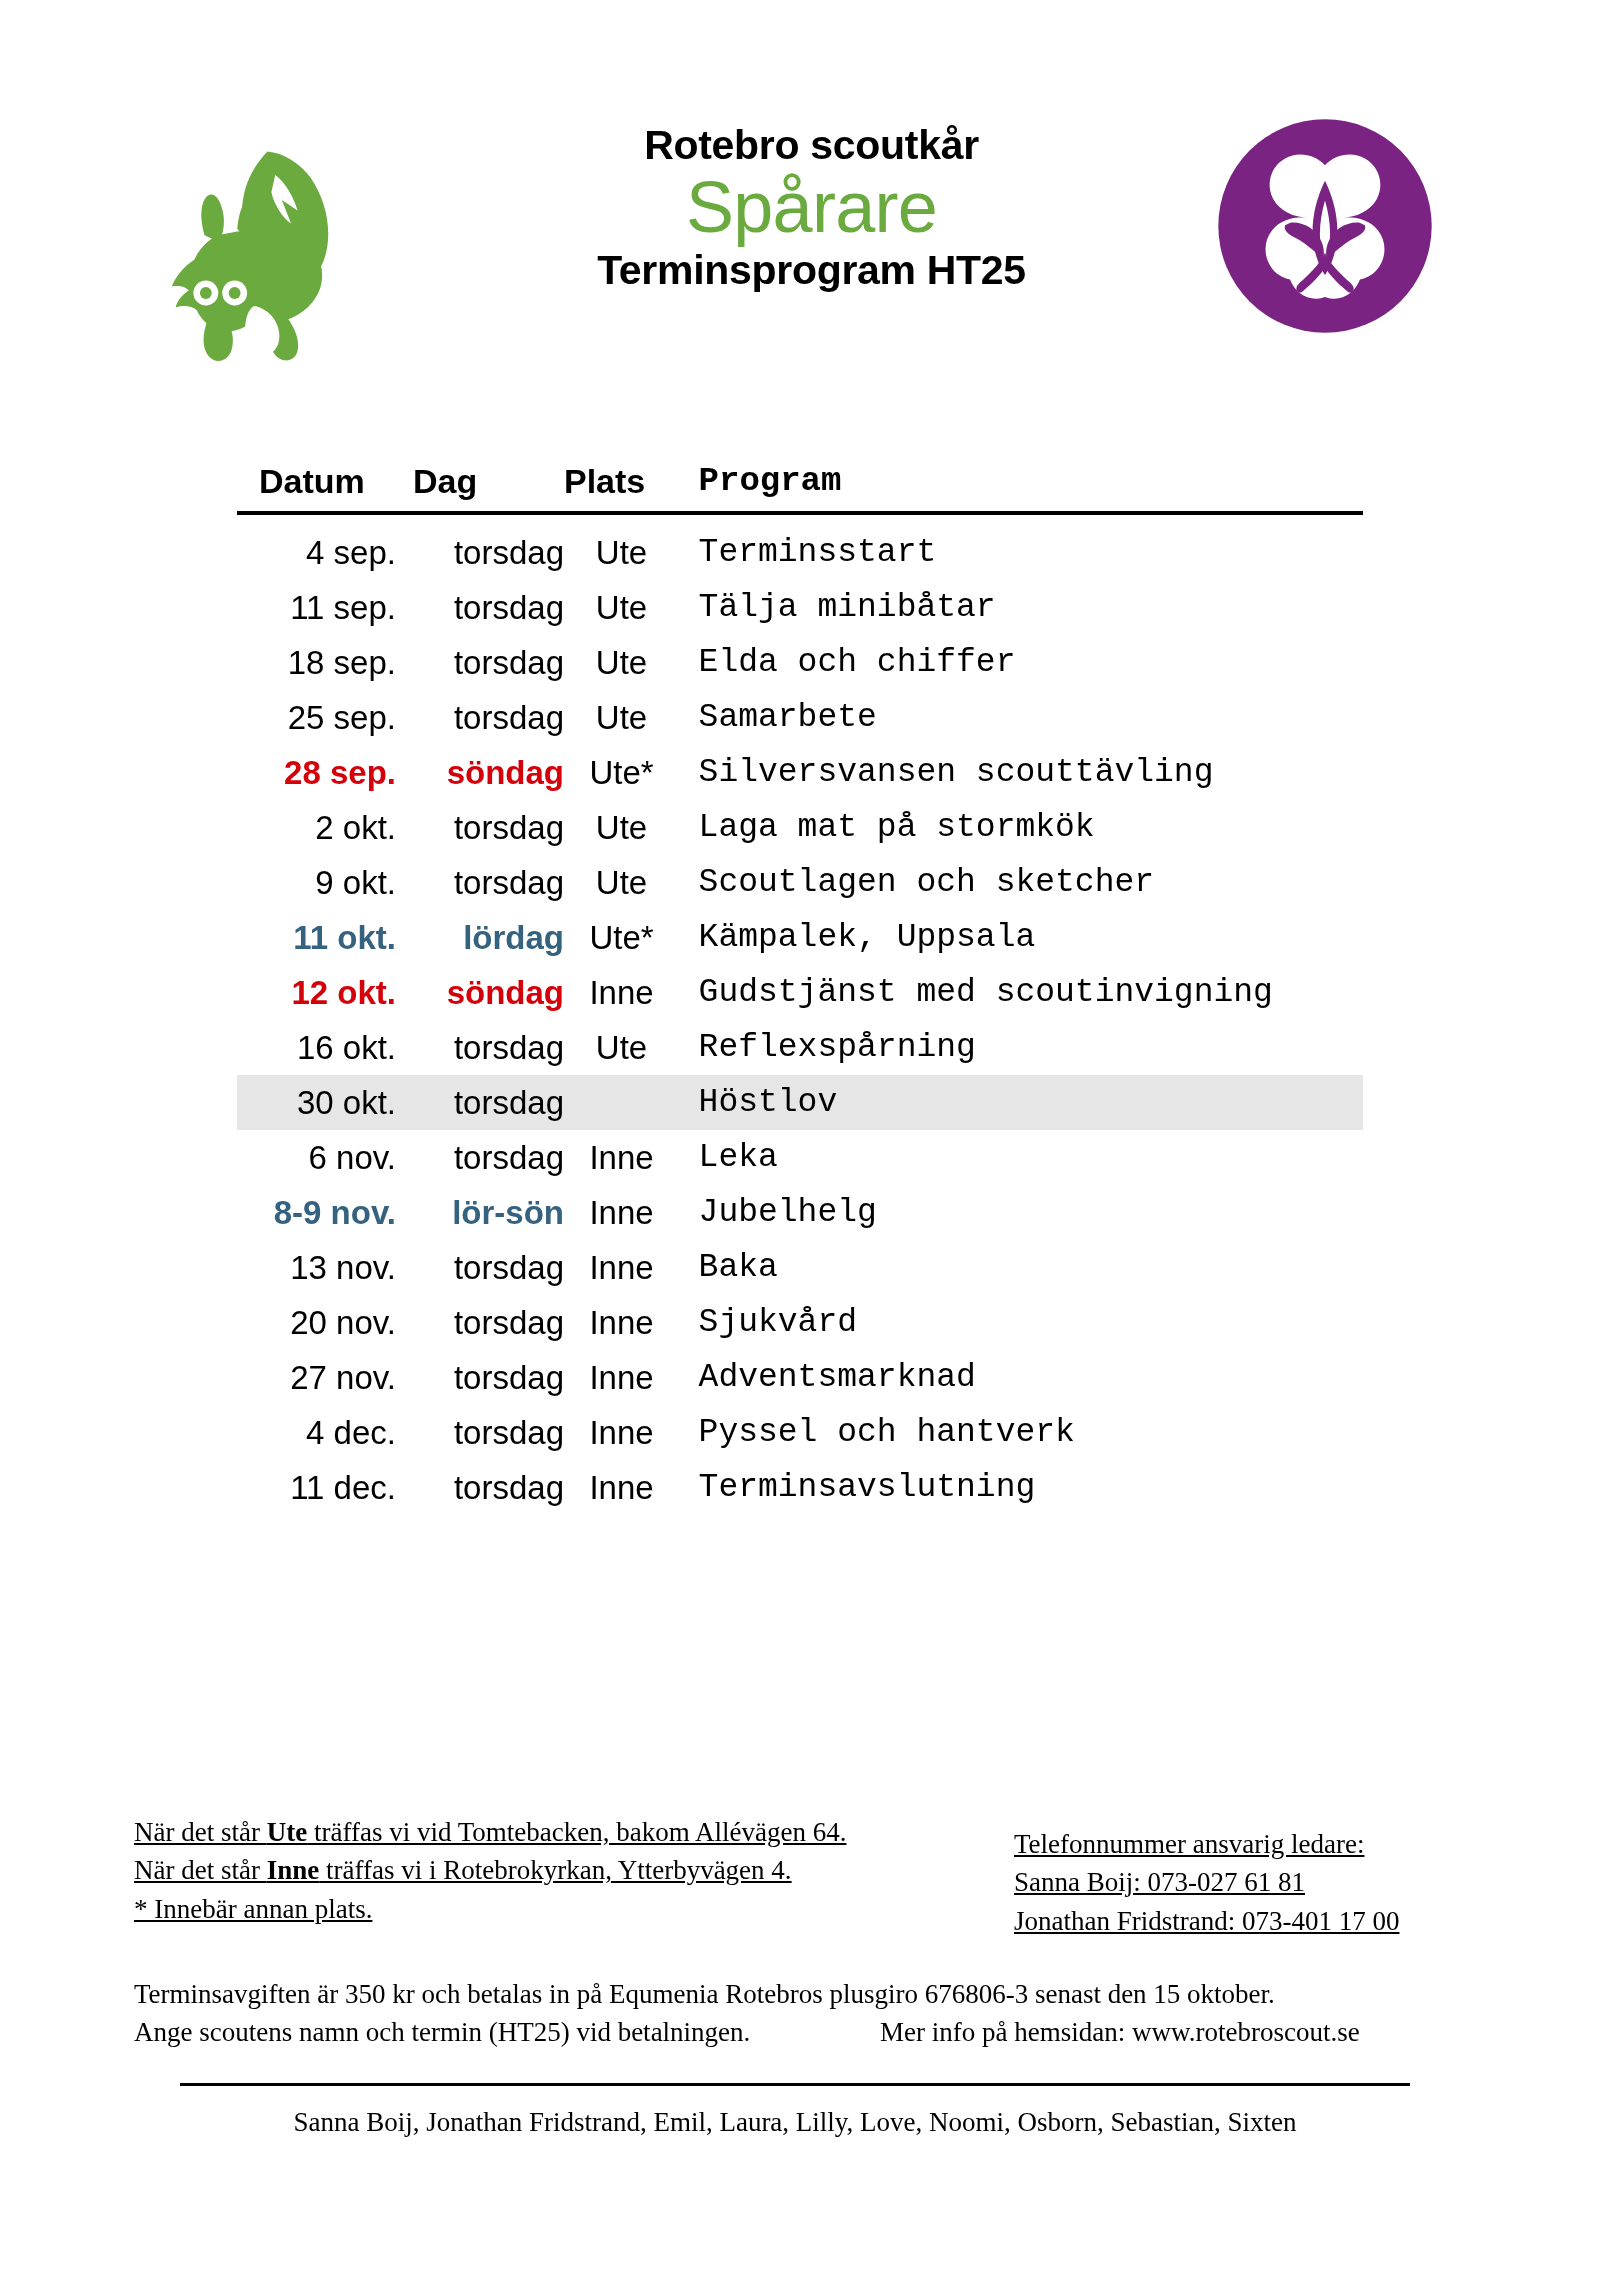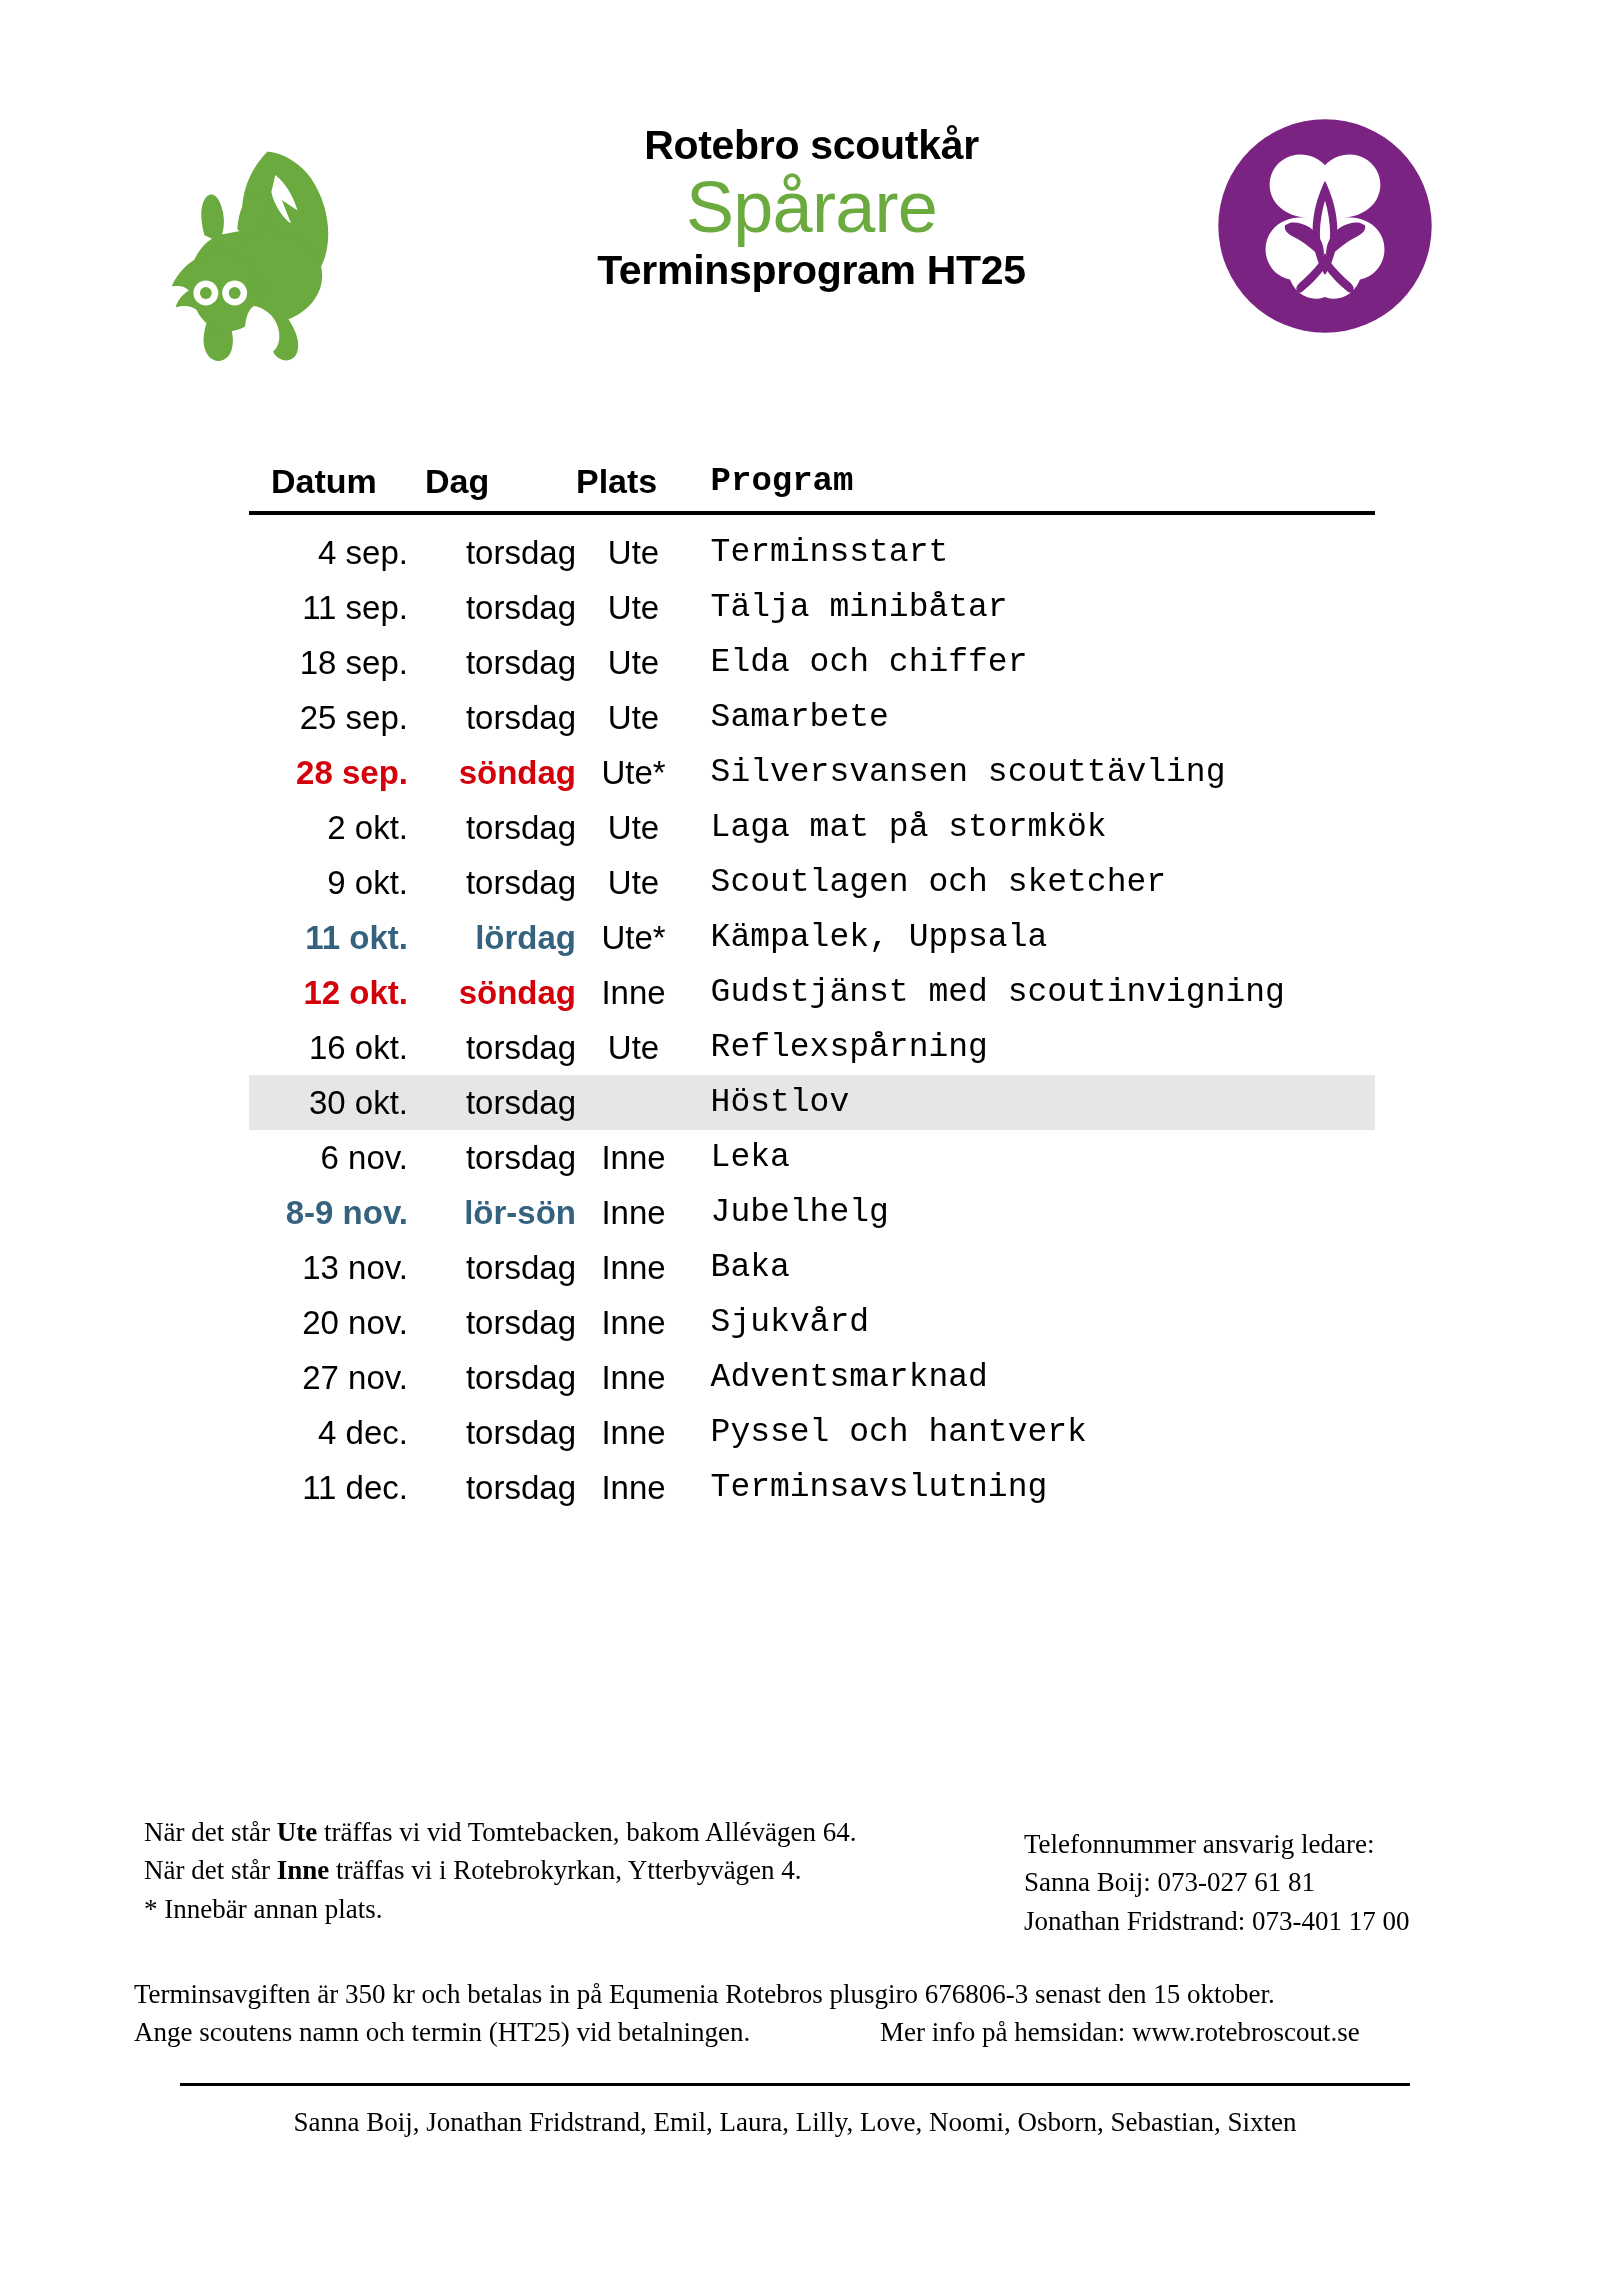--- a/index.html
+++ b/index.html
@@ -64,21 +64,21 @@
     font-size: 41px;
     font-weight: bold;
     letter-spacing: -0.3px;
     line-height: 1.1;
     font-stretch: condensed;
   }
 
   
   .schedule-wrap {
     position: absolute;
-    left: 249px;
+    left: 237px;
     top: 458px;
     width: 1126px;
   }
   table.schedule {
     border-collapse: collapse;
     width: 1126px;
     font-size: 33px;
   }
   table.schedule th {
     font-size: 34px;
@@ -118,21 +118,22 @@
     position: absolute;
     left: 134px;
     top: 1813px;
     width: 1374px;
     font-family: "Liberation Serif", serif;
     font-size: 27px;
     line-height: 1.42;
   }
   .footer-cols {
     display: flex;
-    justify-content: flex-end;
+    justify-content: flex-start;
+    text-decoration: underline;
   }
   .footer-left  { width: 880px; }
   .footer-right { width: 484px; margin-top: 12px; }
   .footer-para {
     margin-top: 35px;
   }
   .footer-para .line2 {
     display: flex;
   }
   .footer-para .line2 .seg-a { width: 746px; }

